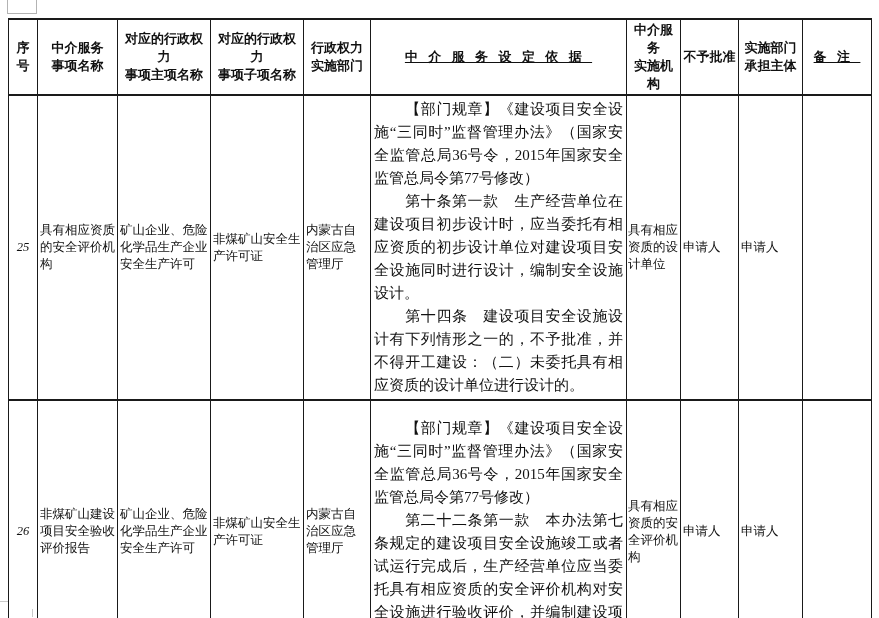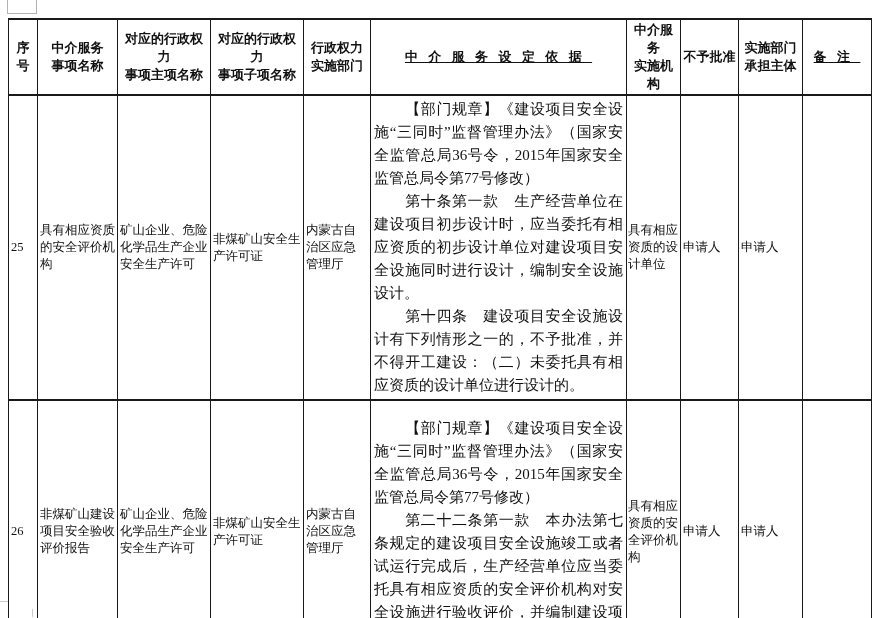--- a/index.html
+++ b/index.html
@@ -26,21 +26,21 @@
     font-size:12.5px; line-height:17px;
   }
   thead th {
     font-weight:bold; text-align:center; white-space:pre-line;
     font-size:13px; line-height:18px;
   }
   thead tr { height:51px; }
   tr.row-25 { height:276px; }
   tr.row-26 { height:263px; }
 
-  td.c-seq { text-align:left; }
+  td.c-seq { text-align:center;font-style:italic; }
   td.c-text { text-align:left; }
   td.c-basis {
     text-align:justify; white-space:pre-line; padding:2px 3px;
     font-size:15px; line-height:23px;
   }
   td.c-agency { padding:12px 1px; }
   .spread { letter-spacing:0.8em;text-decoration:underline; }
 </style>
 </head>
 <body>

